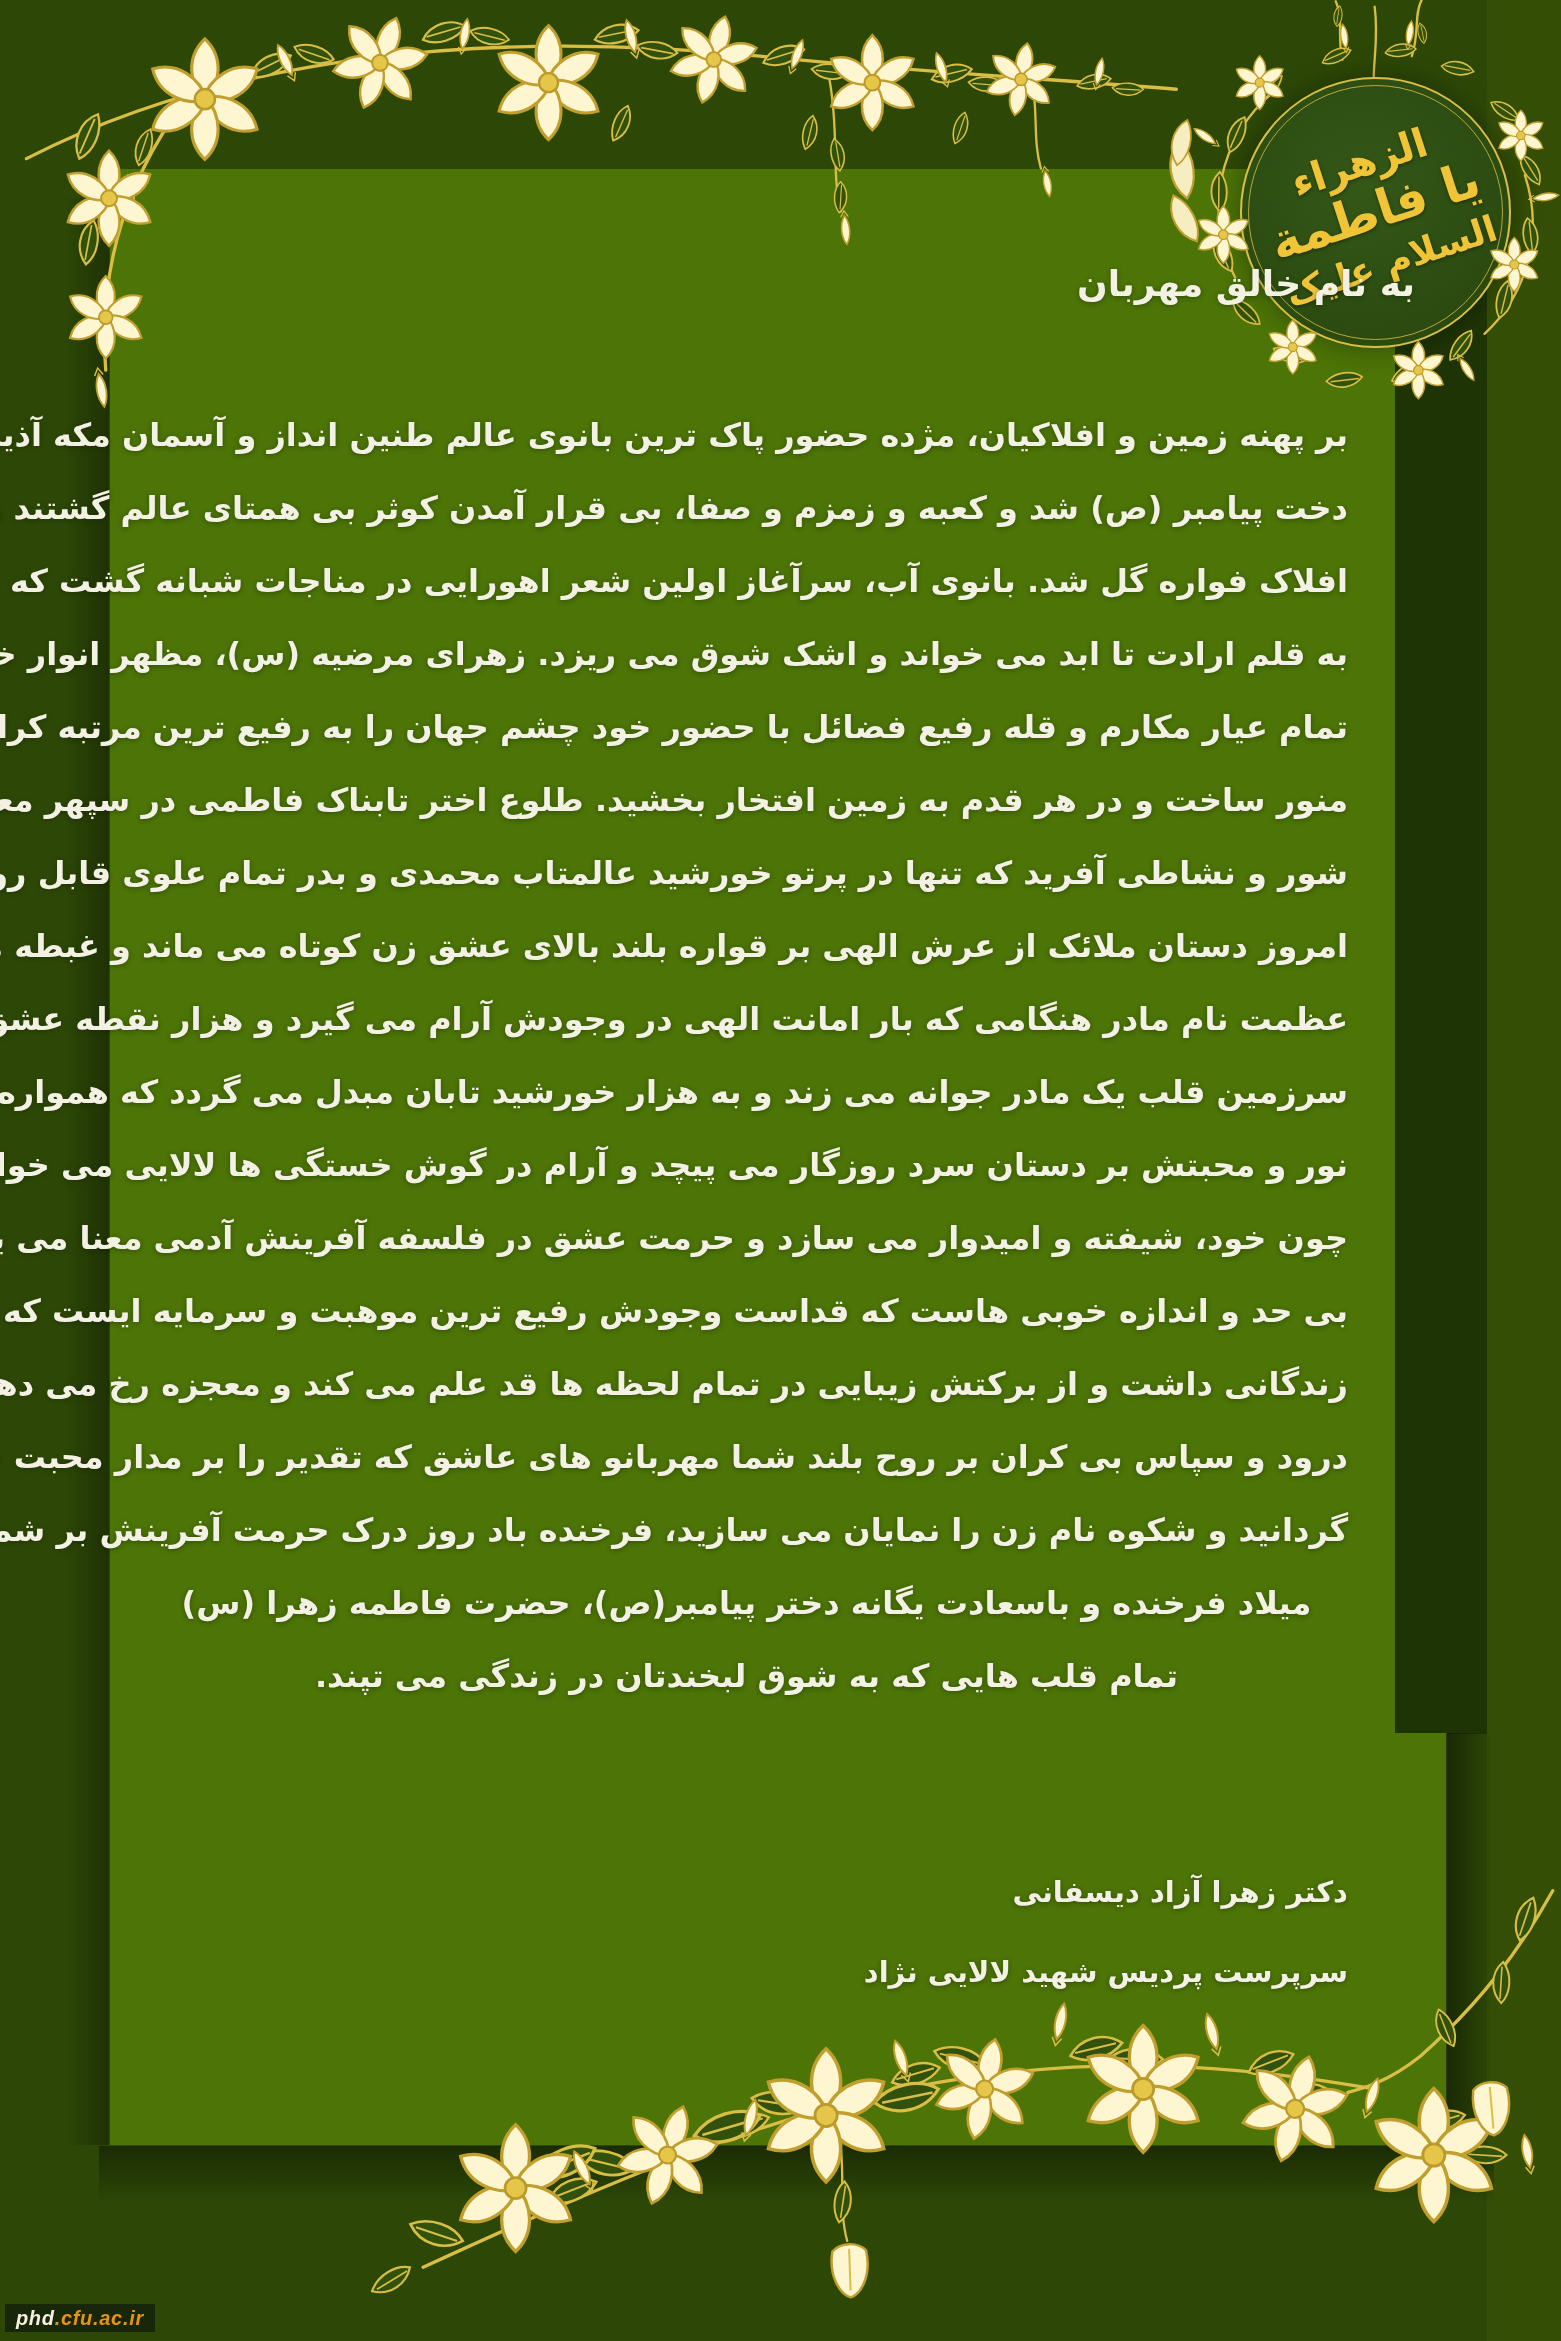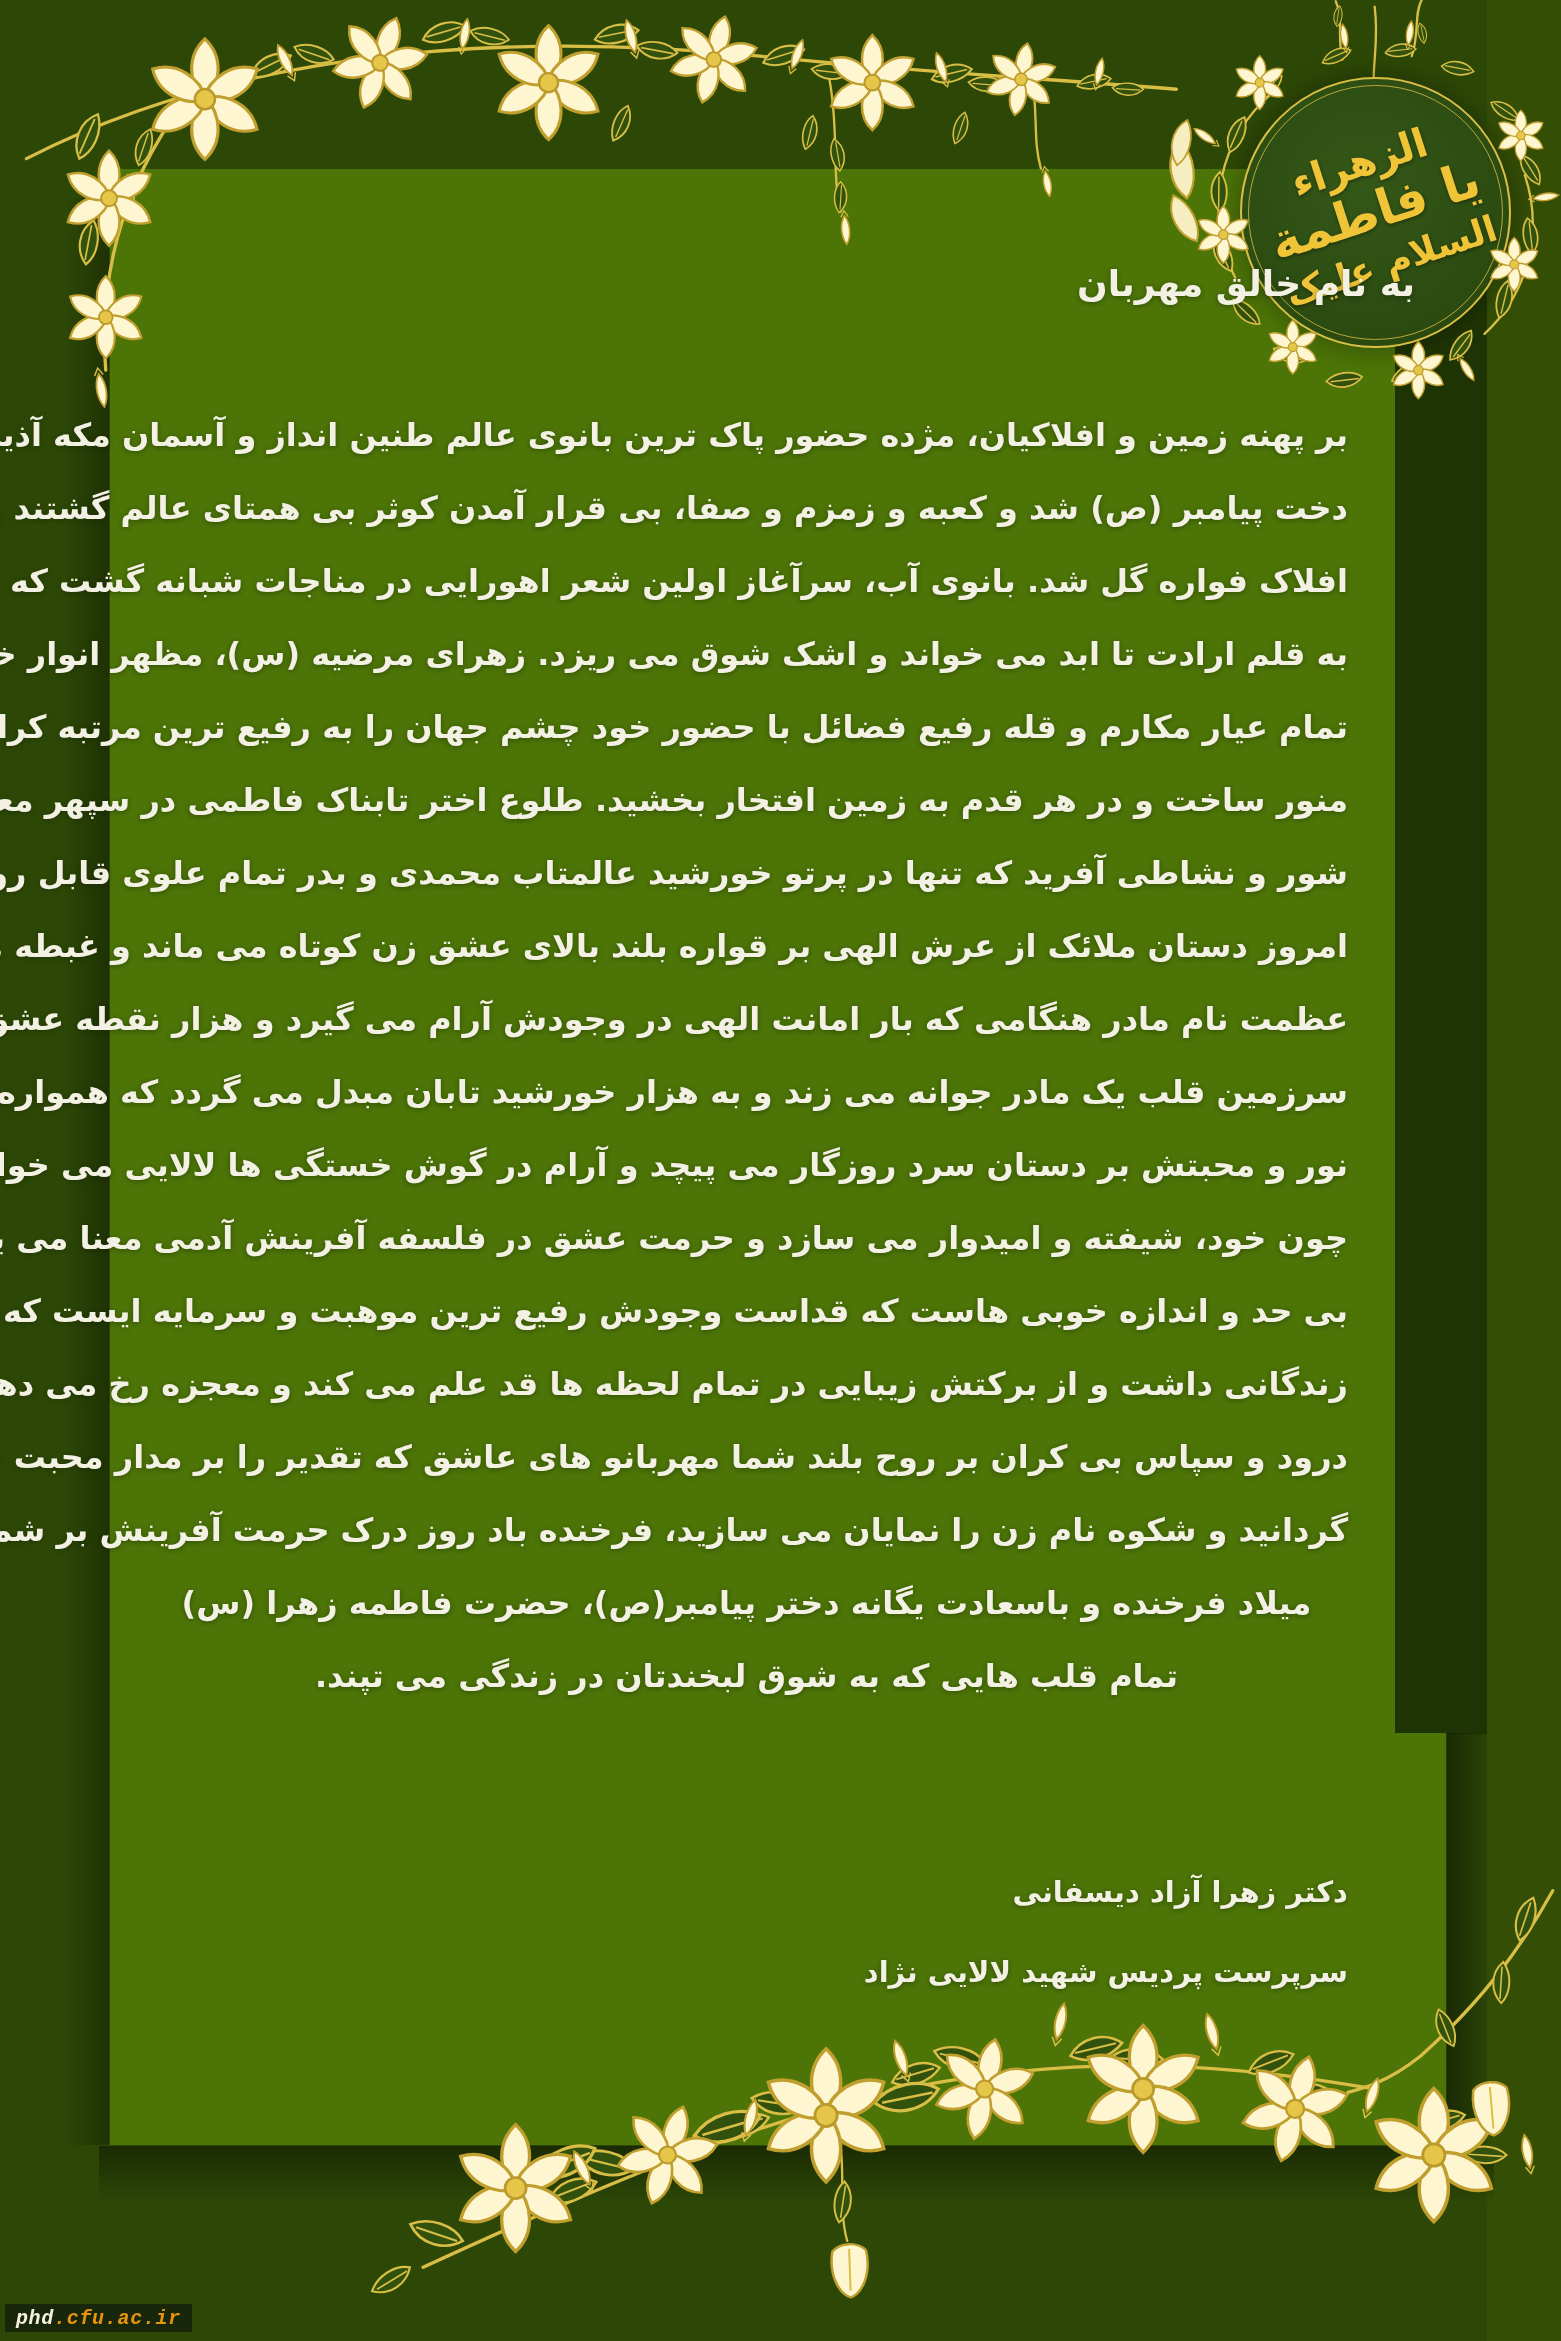--- a/index.html
+++ b/index.html
@@ -56,21 +56,21 @@
   
   svg .fl{fill:var(--cream,#fdf6d0);stroke:var(--gold_dark,#c19f2e);stroke-width:2.5}
   svg .lf{fill:var(--leaf,#31510c);stroke:var(--gold,#d9be45);stroke-width:2.5}
   svg .plf{fill:var(--pale_leaf,#f6eec0);stroke:var(--gold_dark,#c19f2e);stroke-width:2}
   svg .vein{stroke:var(--gold,#d9be45);stroke-width:2;fill:none}
   svg .st{fill:none;stroke:var(--gold,#d9be45);stroke-width:5;stroke-linecap:round}
   svg .stt{fill:none;stroke:var(--gold,#d9be45);stroke-width:3.5;stroke-linecap:round}
   svg .fc{fill:#e6c649;stroke:#ba9a2c;stroke-width:2}
   
   .watermark{left:5.3px;top:2304px;background:var(--watermark_bg,#18260a);
-    padding:2.6px 10.6px;font-family:Liberation Mono, monospace;font-style:italic;
+    padding:2.6px 10.6px;font-family:Liberation Sans, sans-serif;font-style:italic;
     font-weight:700;font-size:20px;letter-spacing:0.7px}
   .watermark .wm-prefix{color:var(--watermark_text,#f5f0df)}
   .watermark .wm-suffix{color:var(--watermark_orange,#e8950c)}
 </style>
 </head>
 <body>
 
 <div class="page">
 
   <div class="abs right-sliver"></div>

